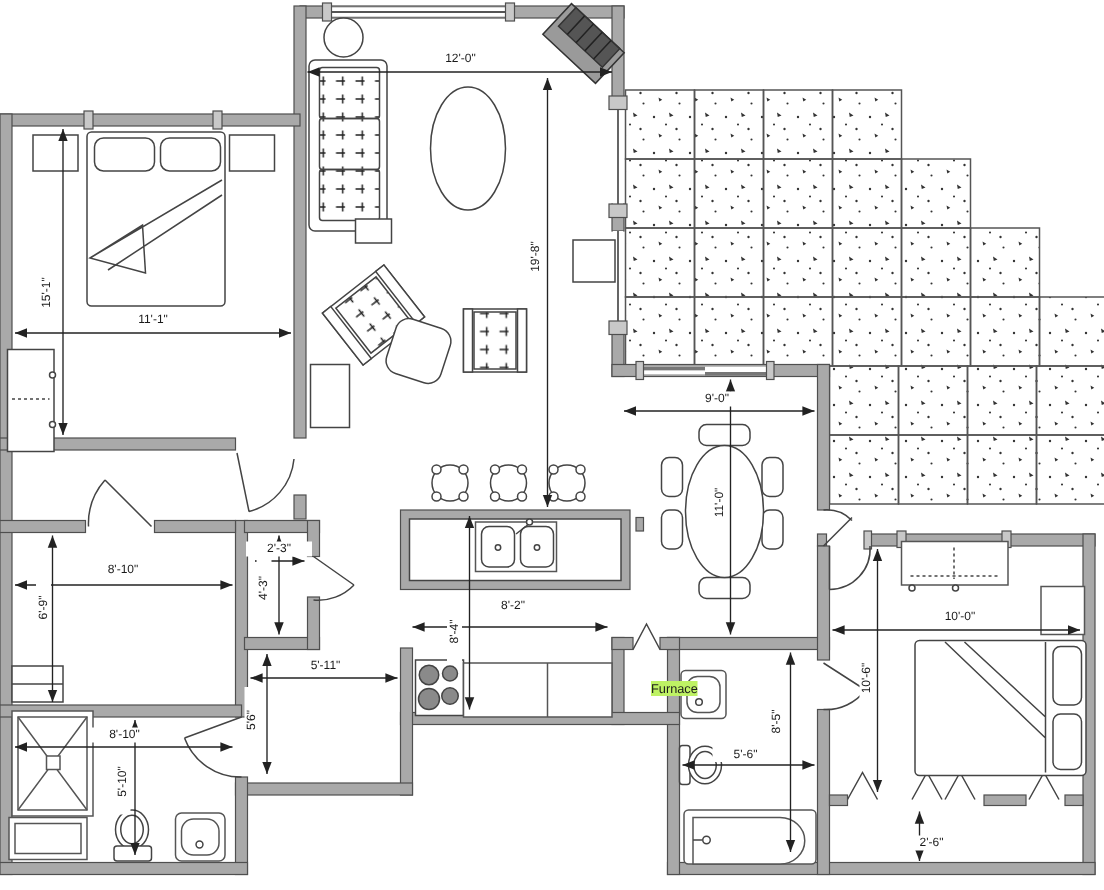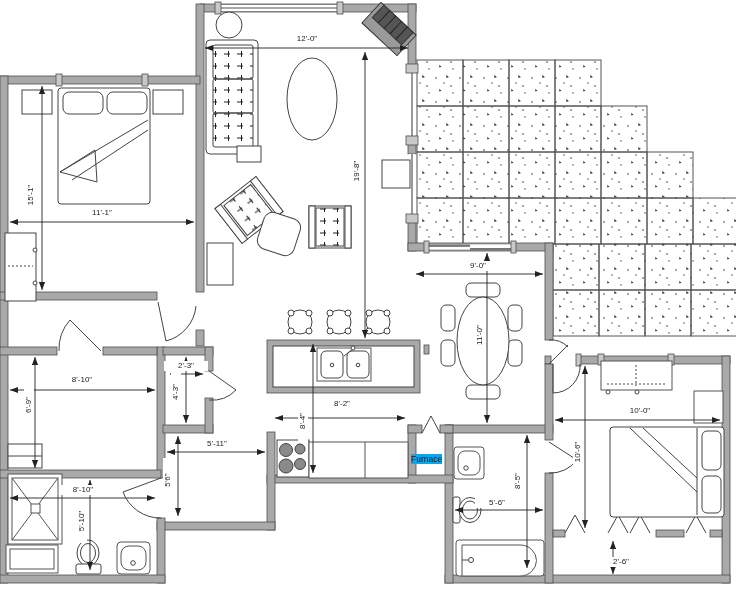--- a/index.html
+++ b/index.html
@@ -2,21 +2,21 @@
 <html><head>
 <meta charset="utf-8">
 <style>
   html,body{margin:0;padding:0;background:#fff;}
   #plan{position:relative;width:736px;height:593px;background:#fff;
         font-family:"Liberation Sans", sans-serif;overflow:hidden;}
   #plan svg{position:absolute;left:0;top:0;}
   .dimlabel{position:absolute;width:44px;height:10px;font-size:8px;line-height:10px;
             text-align:center;color:#1a1a1a;background:#fff;white-space:nowrap;}
   .v{transform:rotate(-90deg);}
-  .roomlabel{position:absolute;font-size:8.5px;line-height:10px;color:#1a1a1a;background:#0ea5e9;}
+  .roomlabel{position:absolute;font-size:8.5px;line-height:10px;color:#1a1a1a;background:#bef264;margin-left:23px;}
 </style>
 </head>
 <body>
 
 <div id="plan">
 <svg width="736" height="593" viewBox="0 0 736 593">
   <defs>
     <pattern id="speck" width="24" height="24" patternUnits="userSpaceOnUse">
       <circle cx="4" cy="6" r=".8" fill="#333"></circle>
       <path d="M14 3l3 2-2.5 1z" fill="#333"></path>

